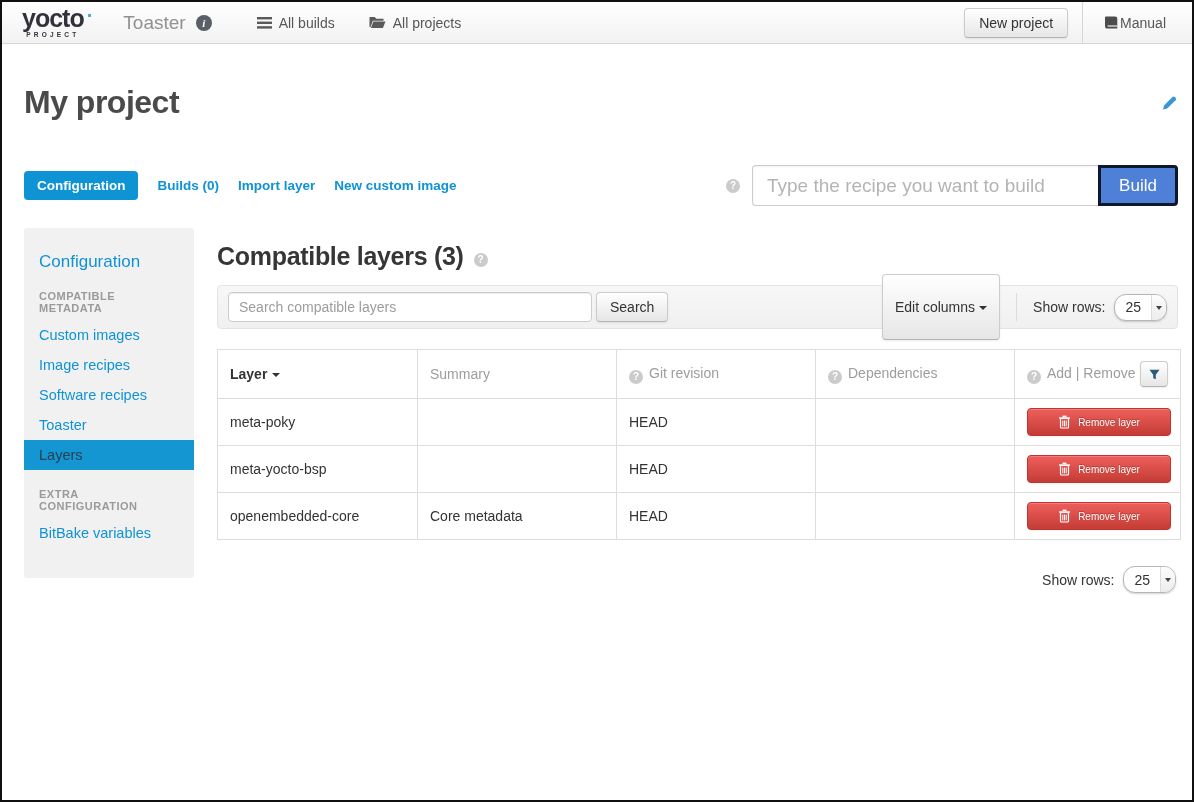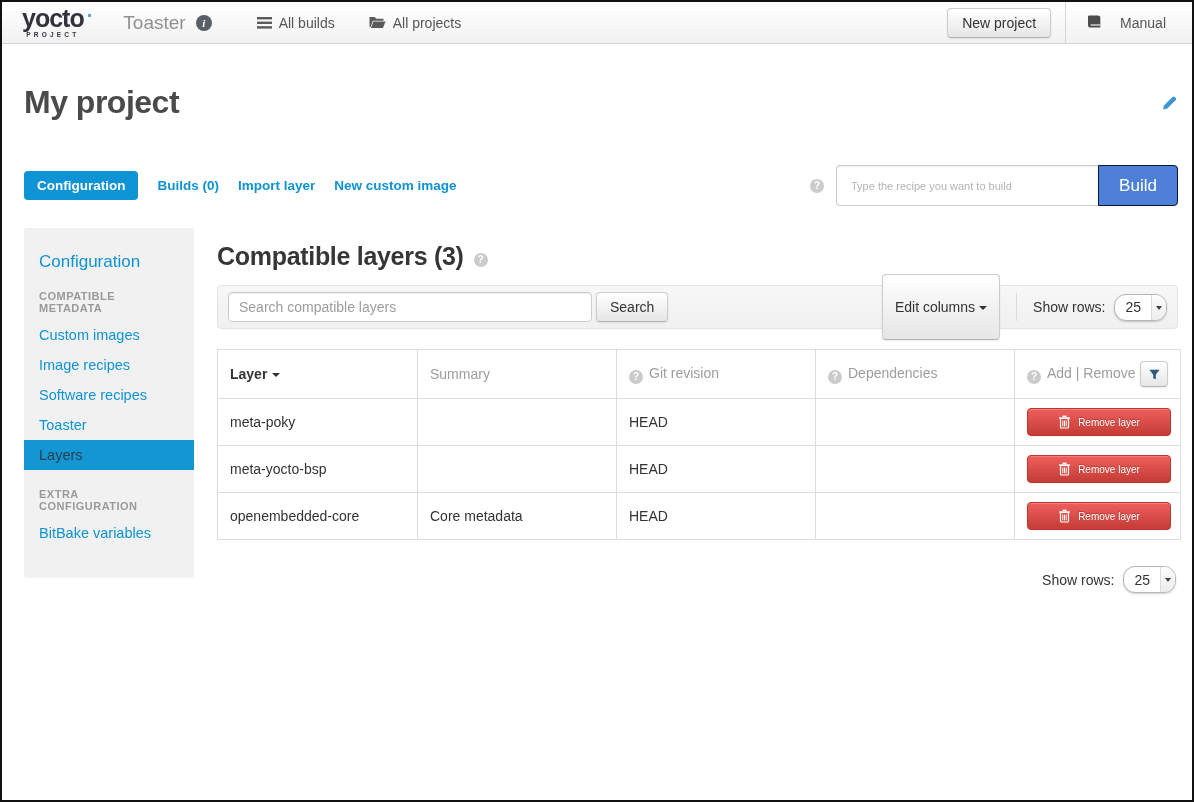--- a/index.html
+++ b/index.html
@@ -33,21 +33,21 @@
   .nav-right { margin-left: auto; display: flex; align-items: center; height: 100%; }
   .btn-default {
     display: inline-flex; align-items: center; justify-content: center;
     background: linear-gradient(#ffffff, #e6e6e6);
     border: 1px solid #ccc; border-bottom-color: #b3b3b3;
     border-radius: 4px; color: #333; font-size: 14px;
     padding: 6px 14px; cursor: pointer;
     box-shadow: inset 0 1px 0 rgba(255,255,255,.3), 0 1px 2px rgba(0,0,0,.08);
   }
   .nav-divider { width: 1px; height: 42px; background: #d6d6d6; margin-left: 14px; }
-  .manual { display: flex; align-items: flex-start; gap: 19px; color: #565656; font-size: 14px; padding: 0 26px 0 20px; cursor: pointer; }
+  .manual { display: flex; align-items: center; gap: 2px; color: #565656; font-size: 14px; padding: 0 26px 0 20px; cursor: pointer; }
 
   
   .page { padding: 0 14px 0 22px; }
   .page-title-row { display: flex; align-items: center; margin-top: 40px; justify-content: space-between; }
   .page-title { font-size: 32px; font-weight: bold; color: #4a4a4a; letter-spacing: -0.5px; }
   .edit-pencil { margin-left: 14px; cursor: pointer; display: inline-flex; }
 
   
   .tabs-row { display: flex; align-items: center; margin-top: 44px; }
   .tab-pill {
@@ -56,28 +56,28 @@
   }
   .tab-link { color: #0f93d4; font-size: 13.5px; font-weight: bold; margin-left: 19px; cursor: pointer; }
   .build-group { margin-left: auto; display: flex; align-items: center; }
   .help-q {
     display: inline-block; width: 14px; height: 14px; border-radius: 50%;
     background: #cbcbcb; color: #fff; font-size: 10px; font-weight: bold;
     text-align: center; line-height: 14px; cursor: pointer; flex: none;
   }
   .build-help { margin-right: 12px; }
   .build-input {
-    width: 262px; height: 41px; border: 1px solid #ccc; border-right: none;
-    border-radius: 4px 0 0 4px; padding: 0 14px; font-size: 11px; color: #555;
+    width: 346px; height: 41px; border: 1px solid #ccc; border-right: none;
+    border-radius: 4px 0 0 4px; padding: 0 14px; font-size: 19px; color: #555;
     outline: none; font-family: "Liberation Sans", sans-serif;
     box-shadow: inset 0 1px 2px rgba(0,0,0,.06);
   }
   .build-input::placeholder { color: #b4b4b4; }
   .btn-build {
-    height: 41px; width: 80px; background: #4e80d8; border: 1px solid #0f172a;
+    height: 41px; width: 80px; background: #4e80d8; border: 3px solid #0f172a;
     border-radius: 0 4px 4px 0; color: #fff; font-size: 17px; cursor: pointer;
     font-family: "Liberation Sans", sans-serif;
   }
 
   
   .columns { display: flex; margin-top: 22px; align-items: flex-start; }
 
   .sidebar {
     width: 170px; flex: none; background: #f1f1f1; border-radius: 3px;
     padding: 24px 0 30px 0;

